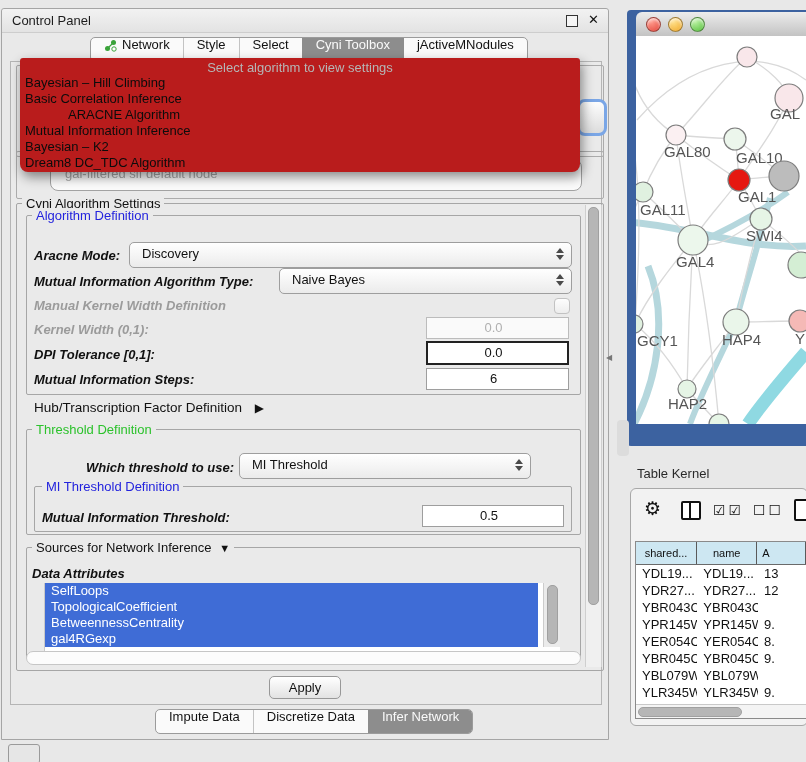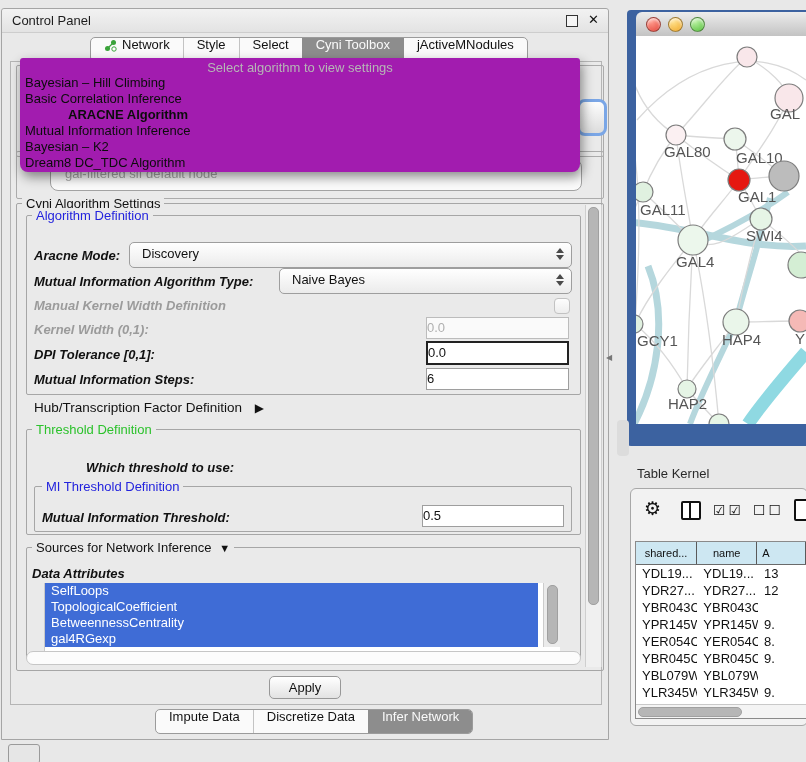--- a/index.html
+++ b/index.html
@@ -27,42 +27,42 @@
   
   #content-frame{left:8px;top:52px;width:590px;height:642px;background:#eaeaea;border:1px solid #b5b5b5;}
   
   .frag-group{border:1px solid #ababab;border-radius:2px;}
   #frag-combo-blue{left:575px;top:90px;width:24px;height:31px;border:3px solid #7aa6e6;border-radius:8px;
     background:linear-gradient(#fdfdfd,#dcdcdc);}
   #frag-combo2{left:48px;top:150px;width:530px;height:30px;border:1px solid #a2a2a2;border-radius:8px;
     background:#fbfbfb;overflow:hidden;}
   #frag-combo2 span{position:absolute;left:14px;top:6px;color:#a8a8a8;}
   
-  #algo-popup{left:18px;top:49px;width:560px;height:114px;background:#a21caf;
+  #algo-popup{left:18px;top:49px;width:560px;height:114px;background:#b91c1c;
     border-radius:3px 3px 8px 8px;box-shadow:2px 5px 12px rgba(0,0,0,0.45);z-index:40;}
   #algo-placeholder{left:0;top:2px;width:100%;text-align:center;color:#b6b6b6;font-size:13px;}
   #algo-items{left:0;top:17px;width:100%;}
   .dd-item{height:16px;line-height:16px;padding-left:5px;font-size:13px;color:#0c0c0c;white-space:nowrap;}
-  .dd-item.bold{font-weight:bold;padding-left:48px;}
+  .dd-item.bold{font-weight:normal;padding-left:48px;}
   
   .group{border:1px solid #a6a6a6;border-radius:2px;}
   .gtitle{position:absolute;background:#eaeaea;padding:0 4px;font-size:13px;white-space:nowrap;}
   .sec-blue{color:var(--secblue);}
   .sec-green{color:var(--secgreen);}
   .lbl{font-weight:bold;font-size:13px;white-space:nowrap;font-style:italic;}
   .lbl.dis{color:#9b9b9b;}
   
   .combo{background:linear-gradient(#ffffff,#ebebeb);border:1px solid #9e9e9e;border-radius:5px;
     line-height:22px;padding-left:12px;font-size:13px;color:#111;}
   .spin{position:absolute;right:7px;top:5px;width:8px;height:12px;}
   .spin:before,.spin:after{content:"";position:absolute;left:0;border-left:4px solid transparent;
     border-right:4px solid transparent;}
   .spin:before{top:0;border-bottom:5px solid #4a4a4a;}
   .spin:after{bottom:0;border-top:5px solid #4a4a4a;}
-  .tinput{background:#ffffff;border:1px solid #9e9e9e;text-align:left;padding-right:8px;
+  .tinput{background:#ffffff;border:1px solid #9e9e9e;text-align:center;padding-right:8px;
     line-height:19px;font-size:13px;}
   .tinput.dis{background:#fafafa;border-color:#bcbcbc;color:#b0b0b0;}
   .tinput.focus{border:2px solid #222;line-height:19px;}
   #chk-manual{left:552px;top:289px;width:14px;height:14px;border:1px solid #c2c2c2;border-radius:4px;
     background:linear-gradient(#fdfdfd,#ededed);}
   
   .sb-track-v{background:#f0f0f0;border-left:1px solid #cfcfcf;border-right:1px solid #cfcfcf;}
   .sb-thumb{background:#b6b6b6;border:1px solid #a0a0a0;border-radius:5px;}
   
   #attr-list{left:42px;top:574px;width:515px;height:80px;background:#ffffff;overflow:hidden;
@@ -199,20 +199,24 @@
 
     <span class="abs" style="left:32px;top:391px;font-size:13.5px;">
       <span>Hub/Transcription Factor Definition</span>
       <span style="margin-left:9px;font-size:12px;">▶</span>
     </span>
 
     <div class="abs group" style="left:24px;top:420px;width:553px;height:104px;"></div>
     <span class="gtitle sec-green" style="left:30px;top:413px;">Threshold Definition</span>
 
     <span class="abs lbl" style="left:72px;top:451px;width:160px;text-align:right;">Which threshold to use:</span>
+    <div class="abs combo" style="left:237px;top:444px;width:278px;height:24px;">
+      <span>MI Threshold</span>
+      <span class="spin"></span>
+    </div>
 
     <div class="abs group" style="left:32px;top:477px;width:536px;height:44px;"></div>
     <span class="gtitle sec-blue" style="left:40px;top:470px;">MI Threshold Definition</span>
 
     <span class="abs lbl" style="left:40px;top:501px;">Mutual Information Threshold:</span>
     <div class="abs tinput" style="left:420px;top:496px;width:132px;height:20px;">0.5</div>
 
     <div class="abs group" style="left:24px;top:538px;width:553px;height:110px;"></div>
     <span class="gtitle" style="left:30px;top:531px;">
       <span>Sources for Network Inference</span>

